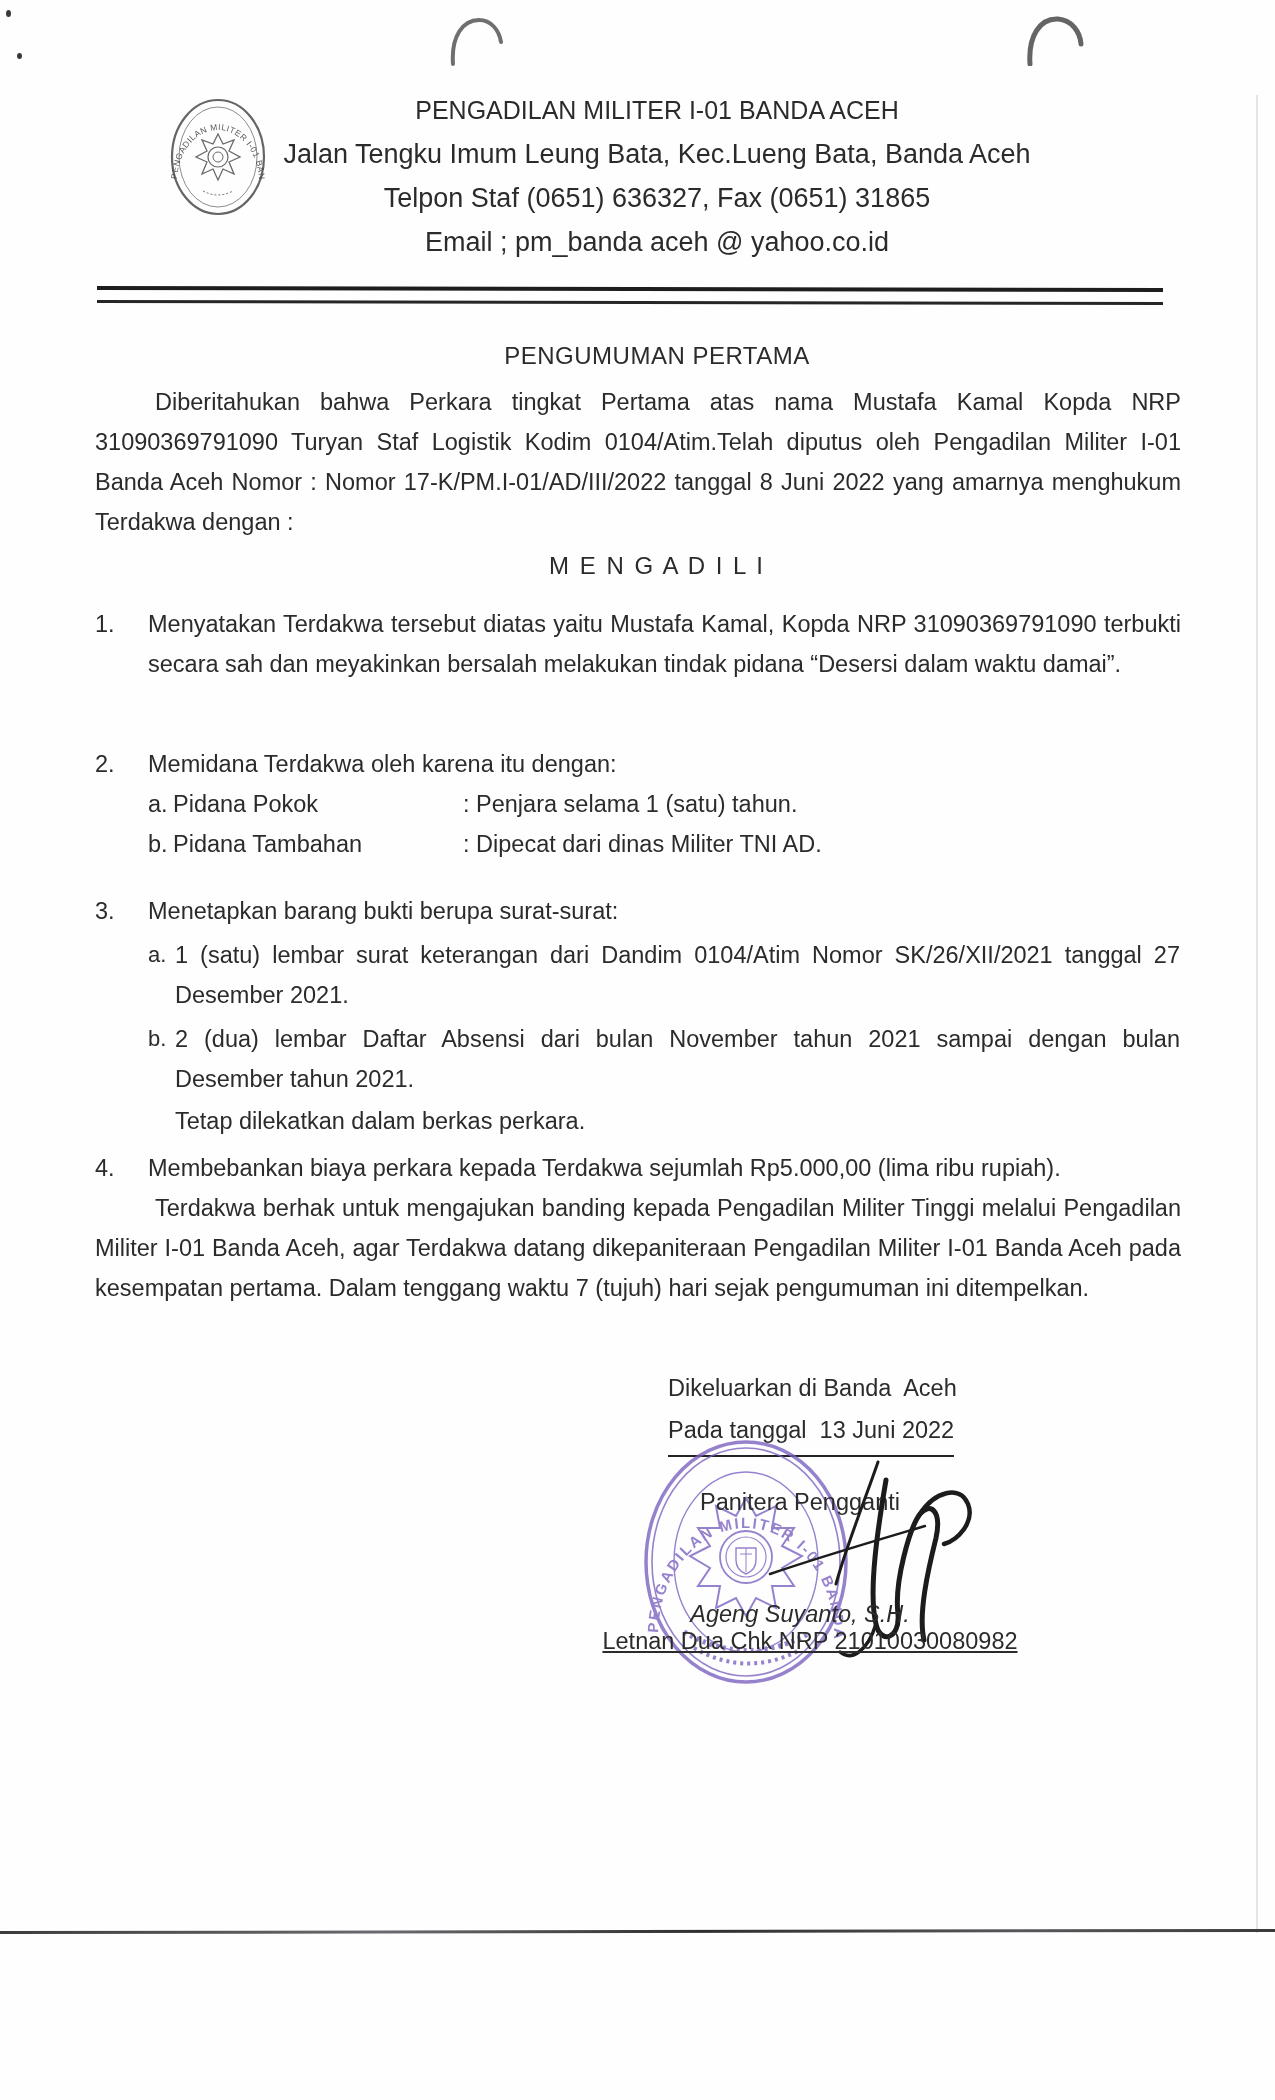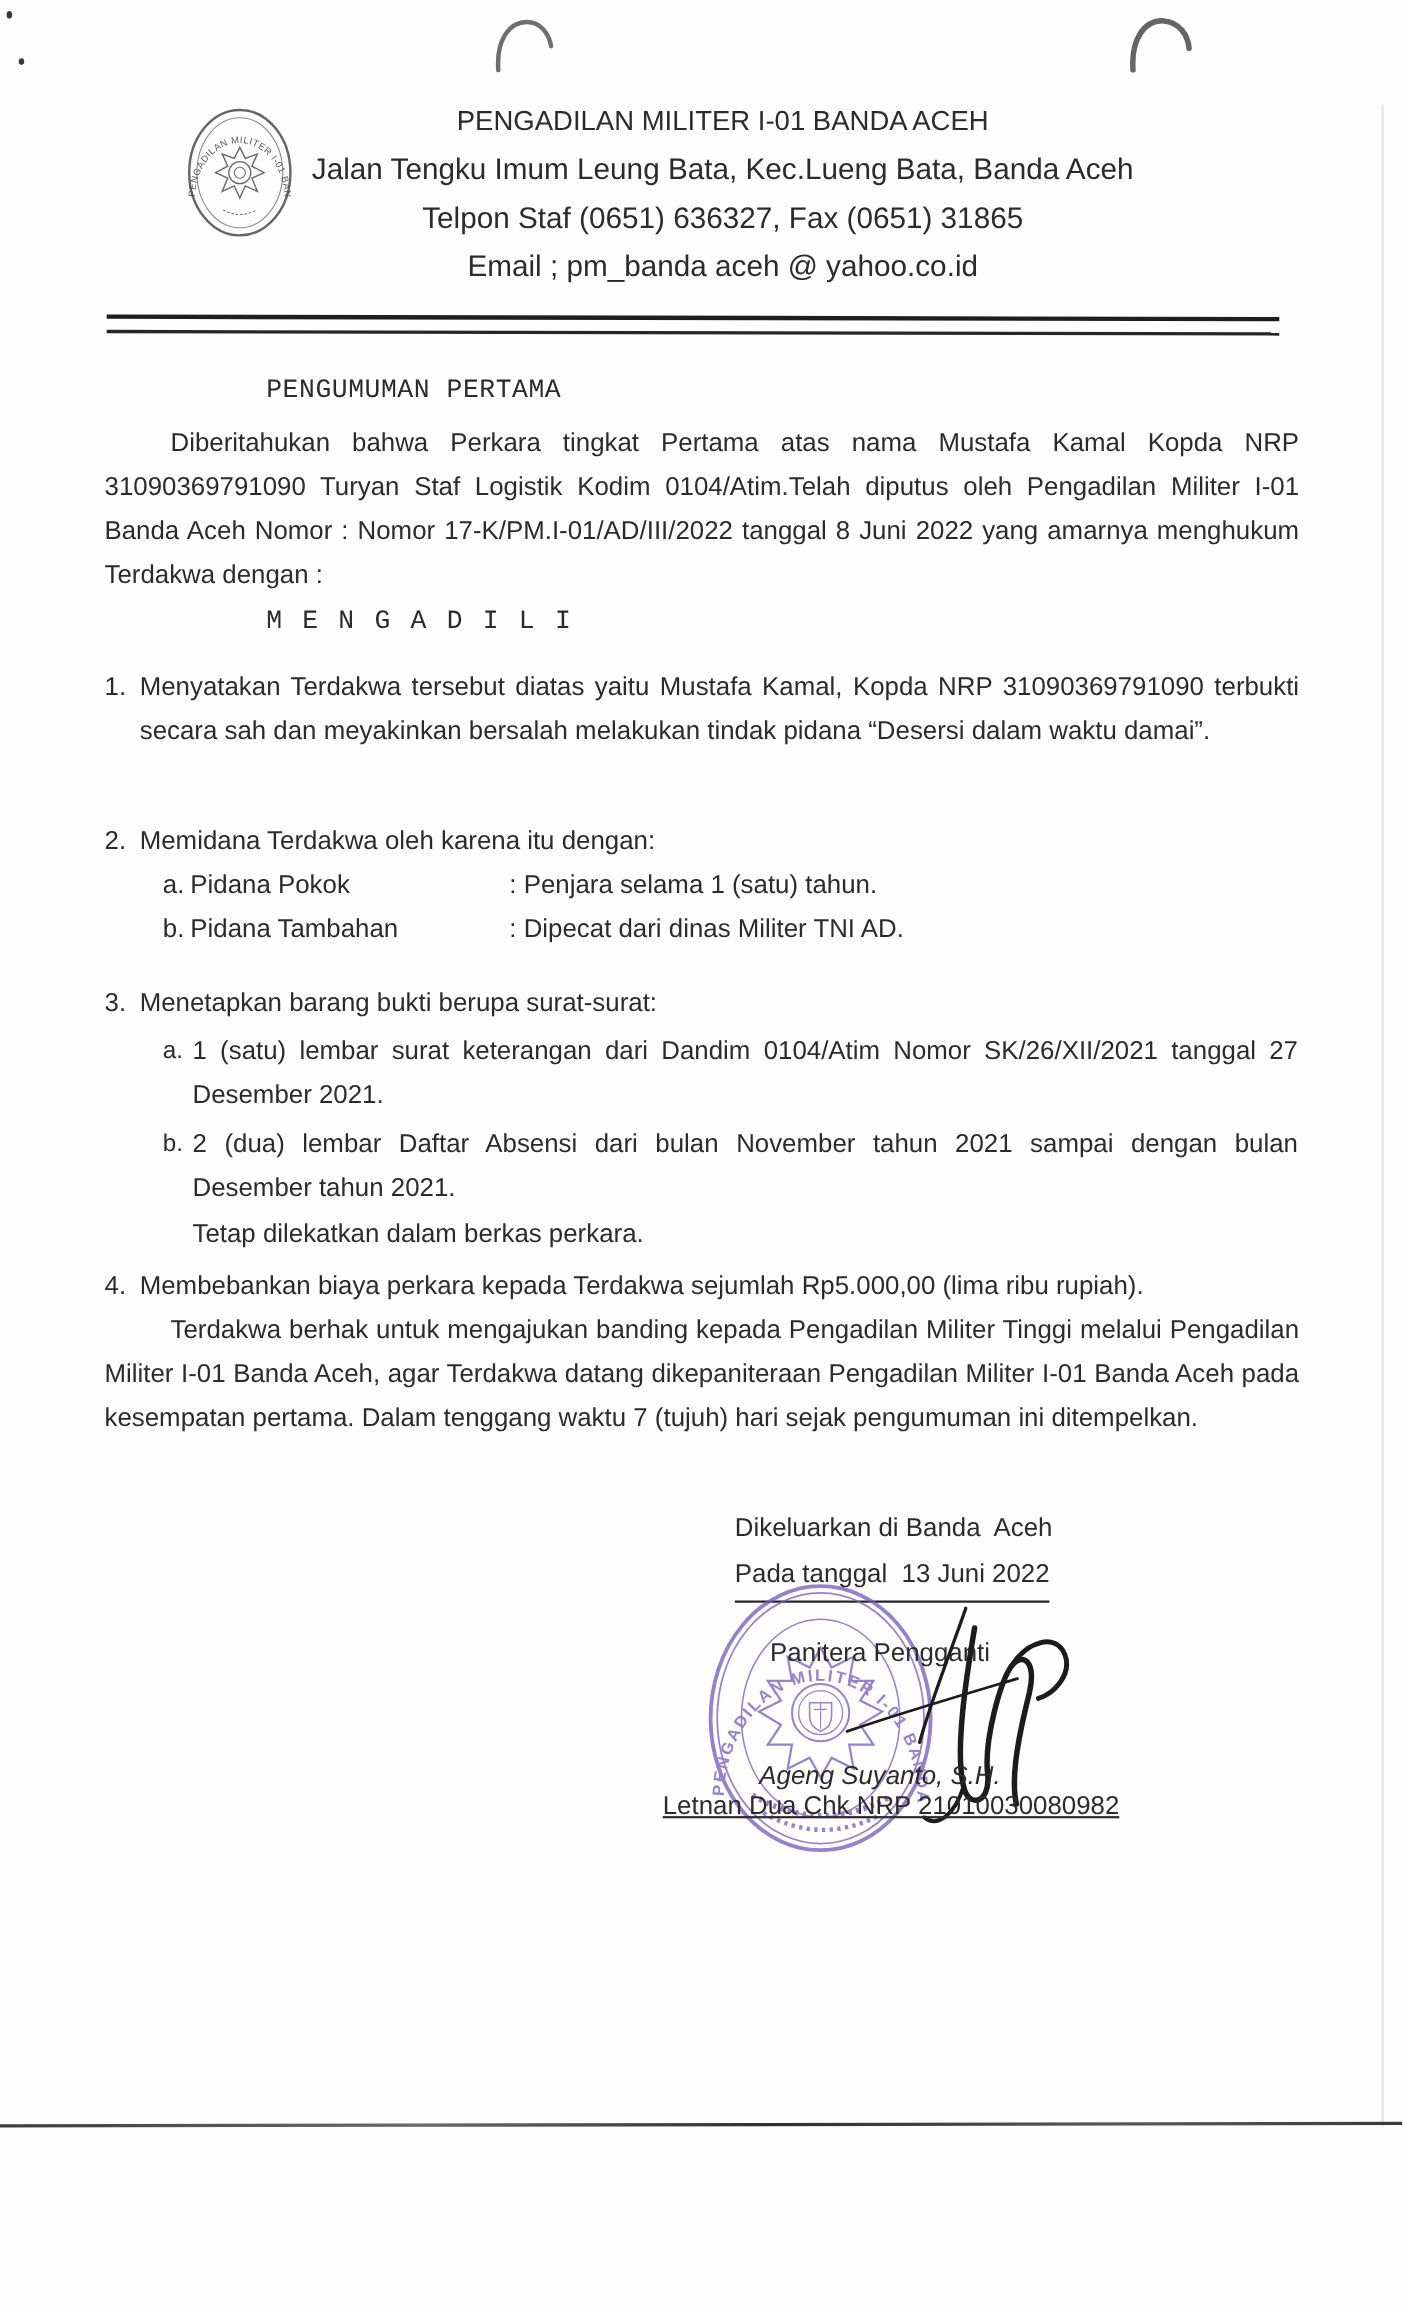--- a/index.html
+++ b/index.html
@@ -5,37 +5,37 @@
   html,body{margin:0;padding:0;background:#ffffff;}
   .page{
     position:relative;
     width:1275px;height:2100px;
     background:#fefefe;
     font-family:"Liberation Sans", sans-serif;
     color:#2b2b2b;
     overflow:hidden;
   }
   .abs{position:absolute;}
-  .center{font-family:Liberation Mono, monospace;}
+  .center{text-align:center;}
   .body-text{font-size:23.5px;line-height:40px;}
   .justify{text-align:justify;}
   .header-lines{left:242px;top:88px;width:830px;text-align:center;}
   .header-lines .hl{line-height:44px;font-size:27px;white-space:pre;}
   .header-lines .hl-title{font-size:25px;}
   .rule{
     left:97px;top:287px;width:1066px;height:10px;
     border-top:4px solid #1e1e1e;border-bottom:3px solid #262626;
     transform:rotate(0.12deg);
   }
   .doc-title{left:242px;top:342px;width:830px;font-size:24px;letter-spacing:0.5px;}
   .intro{left:95px;top:382px;width:1086px;text-indent:60px;}
   .verdict-heading{left:242px;top:552px;width:830px;font-size:24px;letter-spacing:2px;white-space:pre;}
   .list-item{left:95px;width:1086px;}
   .li-no{position:absolute;left:0;top:0;}
-  .li-text{margin-left:32px;}
+  .li-text{margin-left:53px;}
   .sub-row{position:absolute;left:95px;width:1086px;height:40px;}
   .sub-letter{position:absolute;left:53px;}
   .sub-term{position:absolute;left:78px;}
   .sub-desc{position:absolute;left:368px;}
   .sub-block{left:95px;width:1086px;}
   .sub-block .li-no{left:53px;font-size:22px;}
   .sub-block .li-text{margin-left:80px;width:1005px;}
   .note-line{left:175px;top:1101px;}
   .closing{left:95px;top:1188px;width:1086px;text-indent:60px;}
   .issued-place{left:668px;top:1368px;white-space:pre;}

